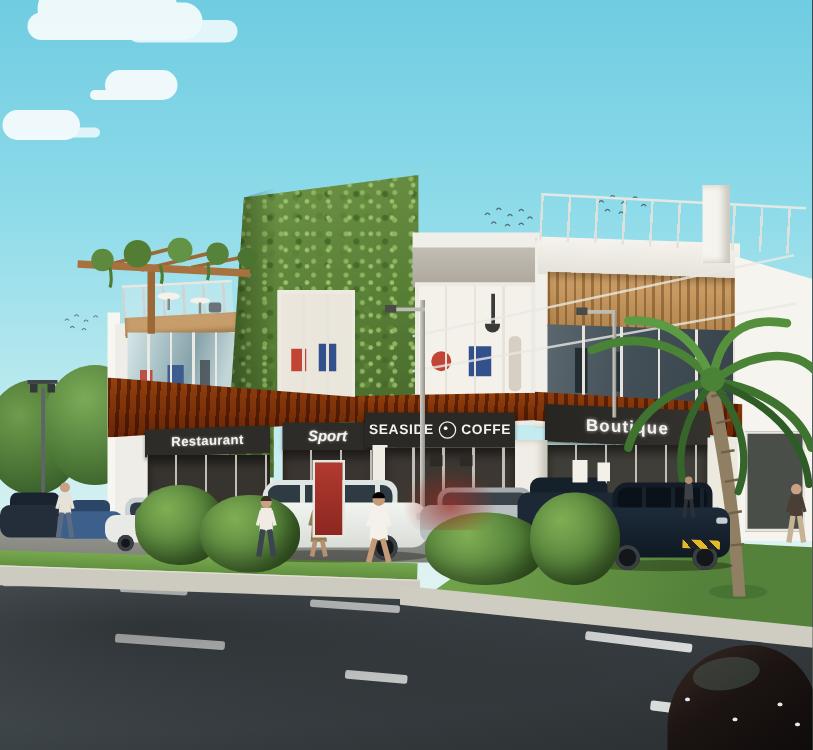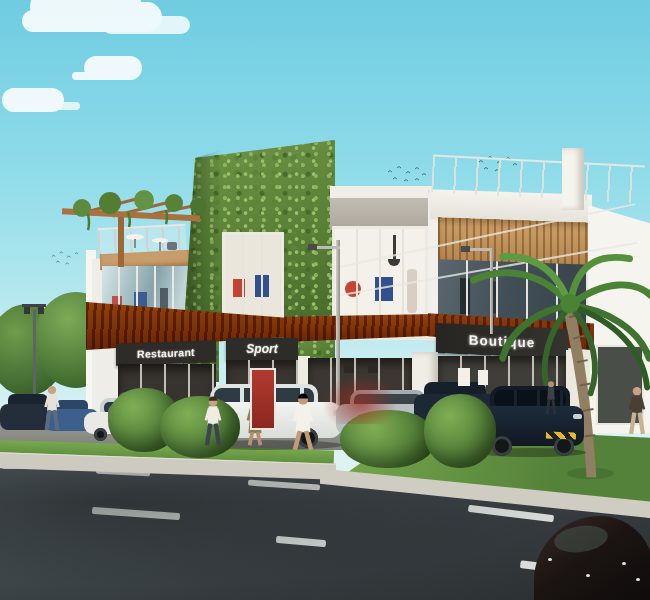--- a/index.html
+++ b/index.html
@@ -298,20 +298,25 @@
   <div class="abs awning awn-l"></div>
   <div class="abs awning awn-c"></div>
   <div class="abs awning awn-r"></div>
 
   <div class="abs signband sign-restaurant">
     <span>Restaurant</span>
   </div>
   <div class="abs signband sign-sport">
     <span>Sport</span>
   </div>
+  <div class="abs signband sign-seaside">
+    <span>SEASIDE</span>
+    <span class="coffee-logo"></span>
+    <span>COFFE</span>
+  </div>
   <div class="abs signband sign-boutique">
     <span>Boutique</span>
   </div>
 
   <div class="abs storefront sf-restaurant"></div>
   <div class="abs storefront sf-sport">
     <div class="abs sport-door"></div>
   </div>
   <div class="abs col-a"></div>
   <div class="abs storefront sf-seaside">

